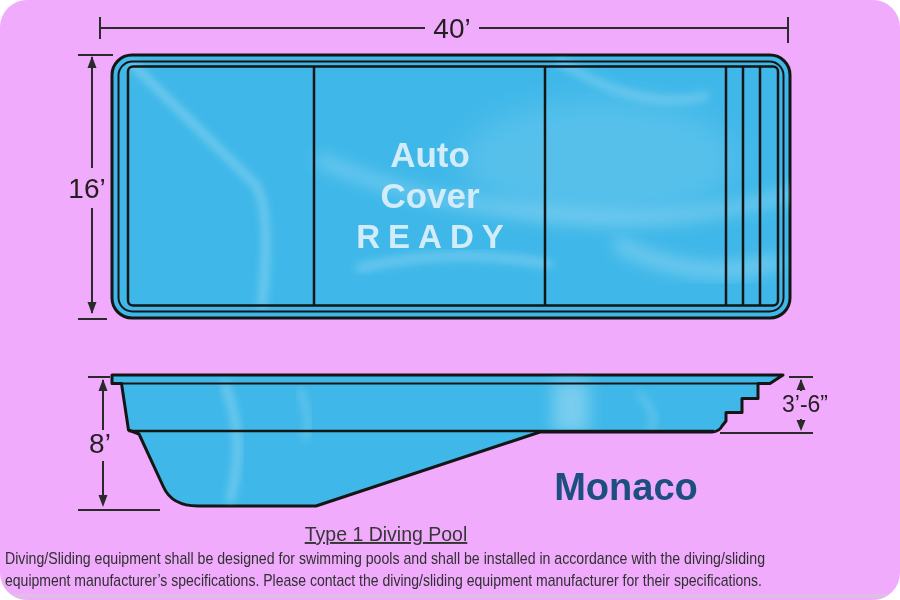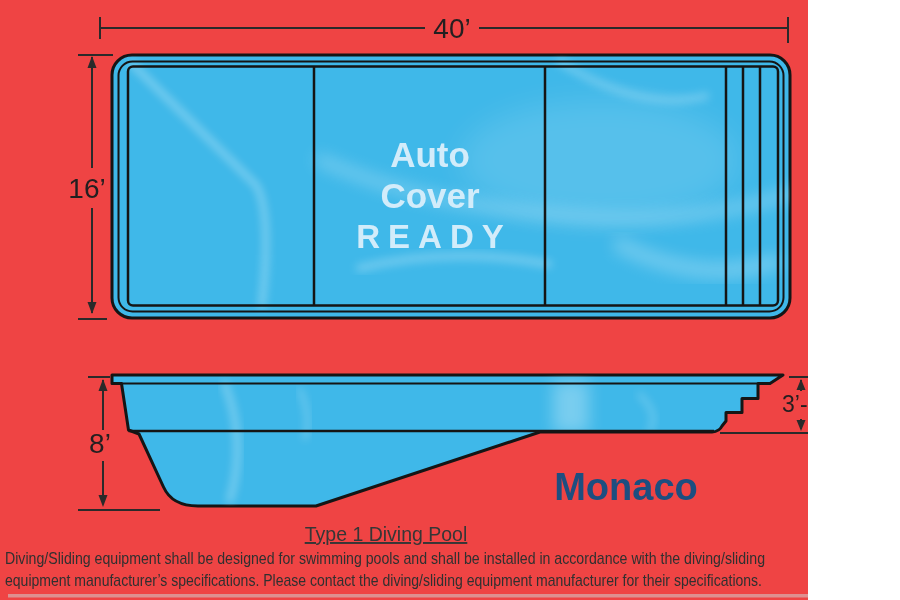--- a/index.html
+++ b/index.html
@@ -1,16 +1,16 @@
 <!DOCTYPE html>
 <html><head>
 <meta charset="utf-8">
 <style>
   html,body{margin:0;padding:0;background:#ffffff;}
-  .canvas{width:808px;height:600px;background:#ef4444;position:relative;overflow:hidden;}
+  .canvas{width:900px;height:600px;background:#f0abfc;position:relative;overflow:hidden;border-radius:27px;}
   svg{display:block;}
   text{font-family:"Liberation Sans", sans-serif;}
   .dim-text{fill:#231f20;font-size:28px;}
   .dim-text-sm{fill:#231f20;font-size:23px;}
   .dim-line{stroke:#2a2a2a;stroke-width:2;fill:none;}
   .dim-arrow{fill:#2a2a2a;stroke:none;}
   .pool-outline{stroke:#151515;fill:none;}
   .autocover{fill:#d2ecfa;font-weight:bold;}
   .model{fill:#1d4e80;font-size:38px;font-weight:bold;}
   .caption-title{fill:#363636;font-size:19.5px;}

